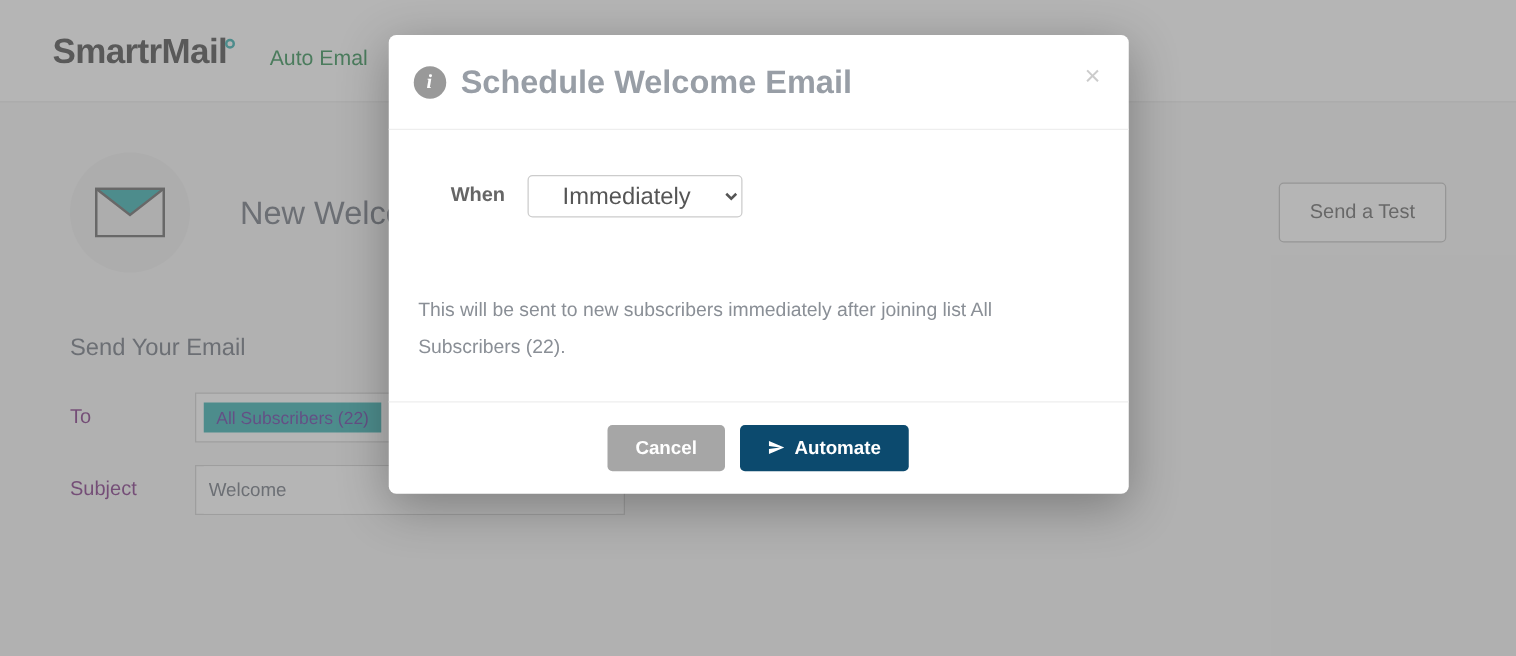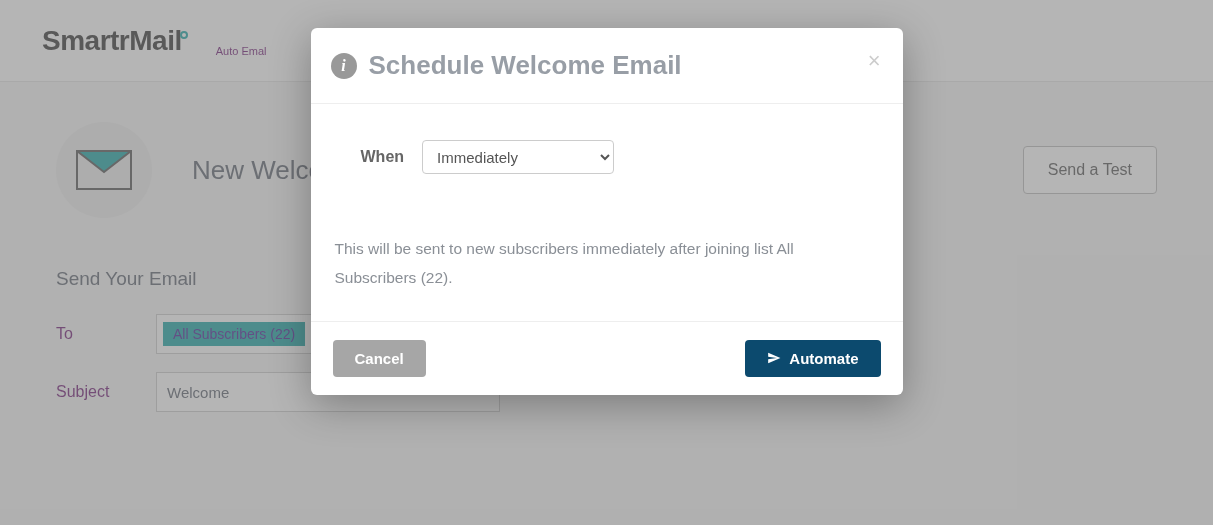--- a/index.html
+++ b/index.html
@@ -31,22 +31,22 @@
     }
     .brand-dot {
       display: inline-block;
       width: 8px; height: 8px;
       border-radius: 50%;
       border: 2px solid #1aa5a5;
       vertical-align: super;
       margin-left: -2px;
     }
     .nav-link {
-      color: #701a75;
-      font-size: 11px;
+      color: #15803d;
+      font-size: 17px;
     }
     .topbar-right { display: flex; align-items: center; gap: 12px; color: #555; }
     .check-badge {
       width: 26px; height: 26px;
       border: 2px solid #444;
       border-radius: 50%;
       display: flex;
       align-items: center;
       justify-content: center;
     }
@@ -204,39 +204,39 @@
       gap: 18px;
       margin-left: 26px;
       margin-bottom: 60px;
     }
     .when-label {
       font-weight: 700;
       color: #666;
       font-size: 16px;
     }
     .when-select {
-      width: 192px;
+      width: 172px;
       height: 34px;
       border: 1px solid #ccc;
       border-radius: 4px;
-      font-size: 15px;
+      font-size: 19px;
       color: #555;
-      padding: 0 10px;
+      padding: 0 23px;
       background: #fff;
     }
     .modal-desc {
       color: #8a8f96;
       font-size: 15.5px;
       line-height: 1.9;
     }
     .modal-footer {
       border-top: 1px solid #eee;
       padding: 18px 22px;
       display: flex;
-      justify-content: space-between;
+      justify-content: center;
       gap: 12px;
     }
     .mbtn {
       padding: 10px 22px;
       border-radius: 4px;
       font-size: 15px;
       font-weight: 600;
       cursor: pointer;
       border: none;
       color: #fff;

